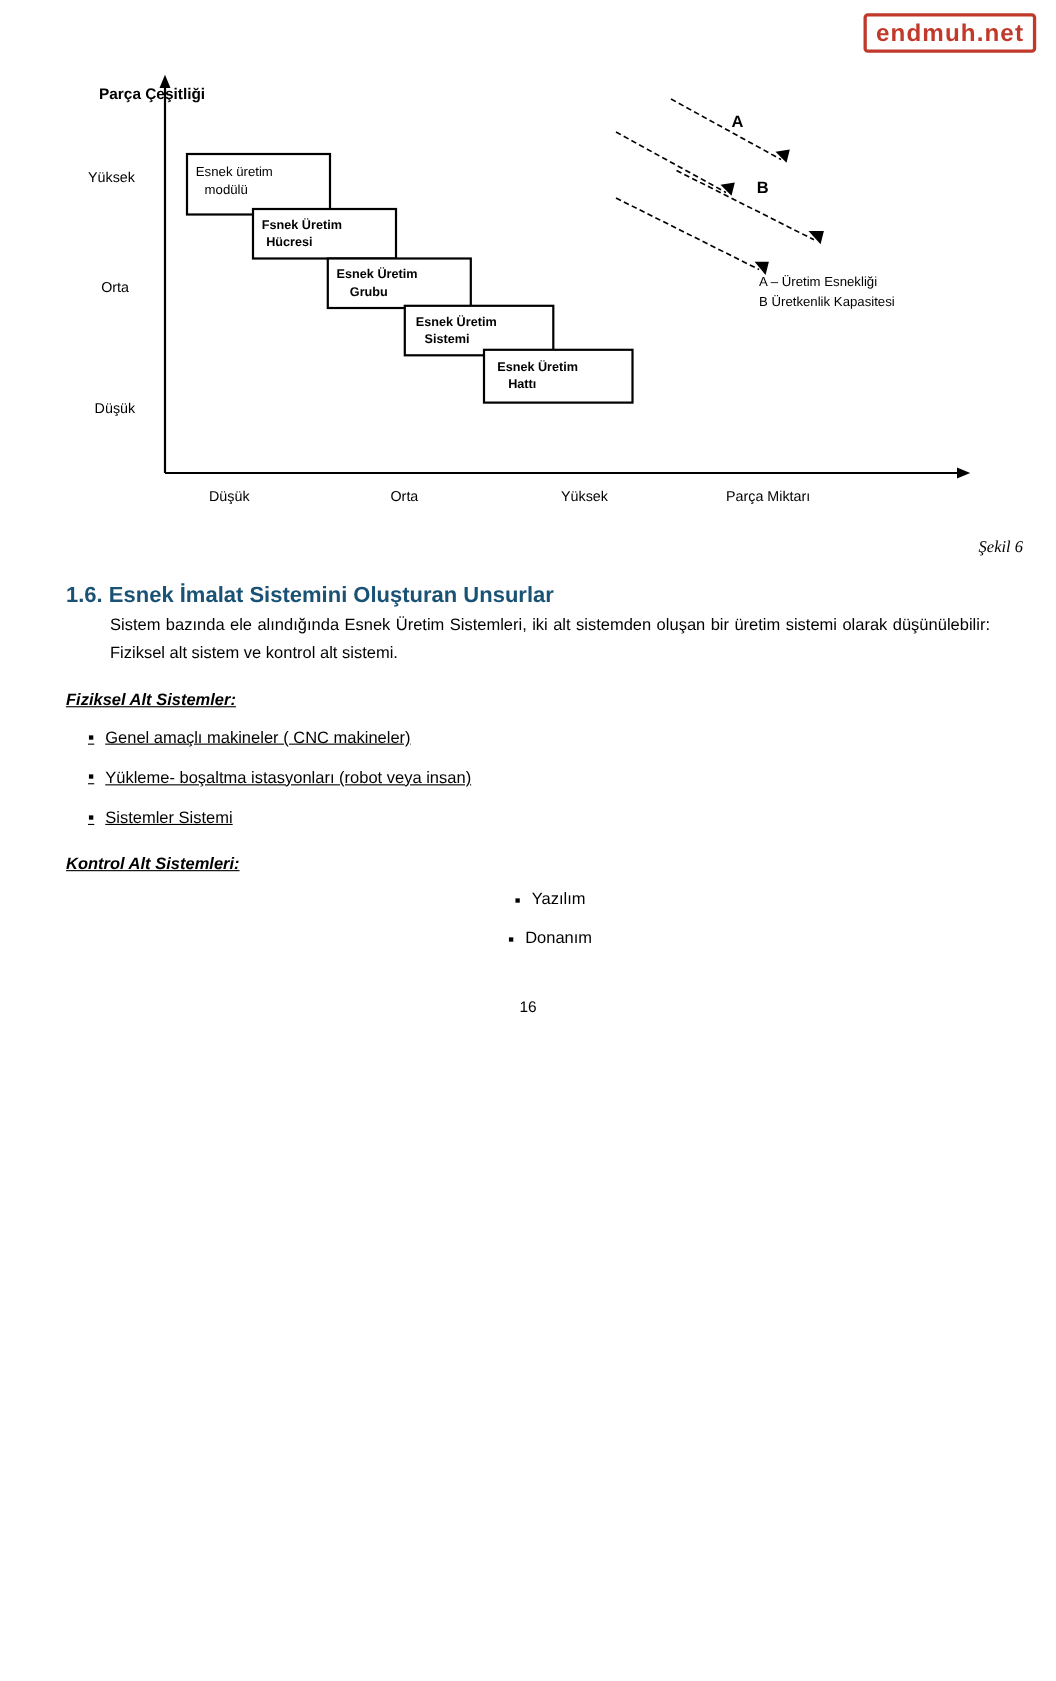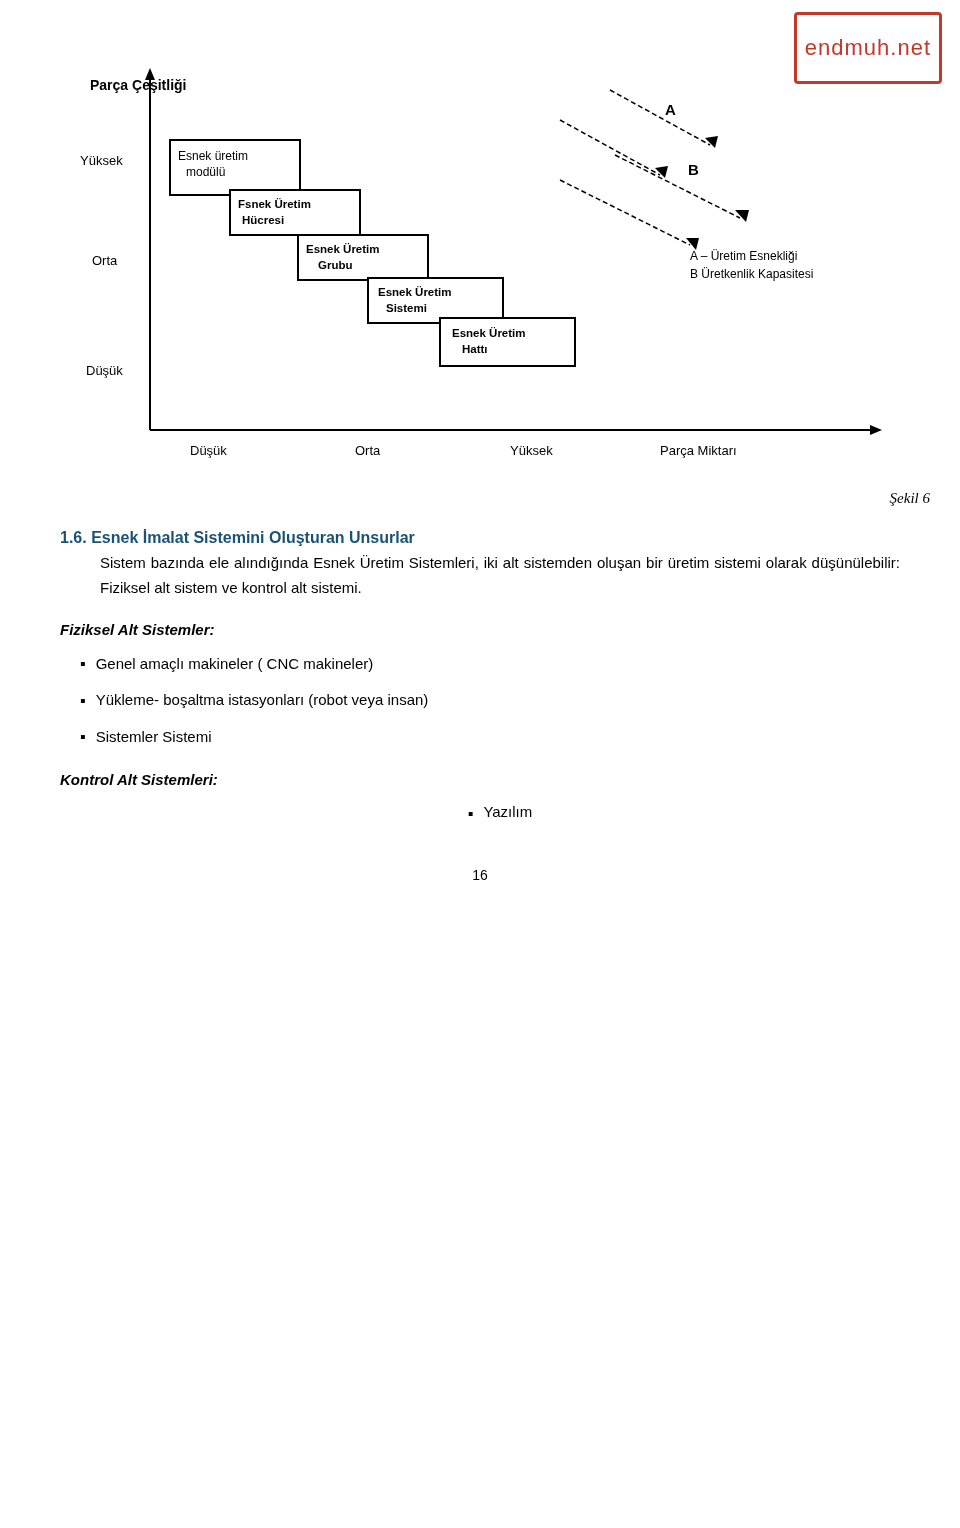--- a/index.html
+++ b/index.html
@@ -12,26 +12,26 @@
       color: #000;
     }
 
     
     .logo {
       position: absolute;
       top: 12px;
       right: 18px;
       font-family: Arial, sans-serif;
       font-size: 22px;
-      font-weight: normal;
+      font-weight: bold;
       color: #c0392b;
       letter-spacing: 1px;
       text-decoration: none;
       border: 3px solid #c0392b;
-      padding: 20px 8px;
+      padding: 2px 8px;
       border-radius: 4px;
     }
 
     
     .diagram-container {
       margin: 60px auto 0 auto;
       width: 900px;
       position: relative;
     }
 
@@ -51,21 +51,21 @@
 
     
     .content {
       margin: 0 60px;
       font-size: 15.5px;
       line-height: 1.6;
     }
 
     .section-heading {
       color: #1a5276;
-      font-size: 16px;
+      font-size: 20px;
       font-weight: bold;
       font-style: normal;
       font-family: Arial, sans-serif;
       margin-bottom: 6px;
     }
 
     .section-heading span.number {
       color: #1a5276;
     }
 
@@ -77,35 +77,37 @@
       text-align: justify;
       margin-left: 40px;
     }
 
     .subsection-title {
       font-style: italic;
       font-weight: bold;
       font-family: Arial, sans-serif;
       font-size: 15px;
       margin: 18px 0 8px 0;
+      text-decoration: underline;
     }
 
     .bullet-list {
       list-style: none;
       padding: 0;
       margin: 0 0 0 20px;
     }
 
     .bullet-list li {
       display: flex;
-      align-items: center;
+      align-items: flex-end;
       margin-bottom: 10px;
       font-family: Arial, sans-serif;
       font-size: 15px;
       line-height: 1.6;
+      text-decoration: underline;
     }
 
     .bullet-list li::before {
       content: '▪';
       font-size: 16px;
       margin-right: 10px;
       flex-shrink: 0;
       margin-top: 1px;
     }
 
@@ -234,17 +236,20 @@
     <li>
       <span>Sistemler Sistemi</span>
     </li>
   </ul>
 
   <p class="subsection-title">Kontrol Alt Sistemleri:</p>
   <ul class="sub-bullet-list">
     <li>
       <span>Yazılım</span>
     </li>
+    <li>
+      <span>Donanım</span>
+    </li>
   </ul>
 
 </div>
 
 <div class="page-number">16</div>
 
 </body></html>

